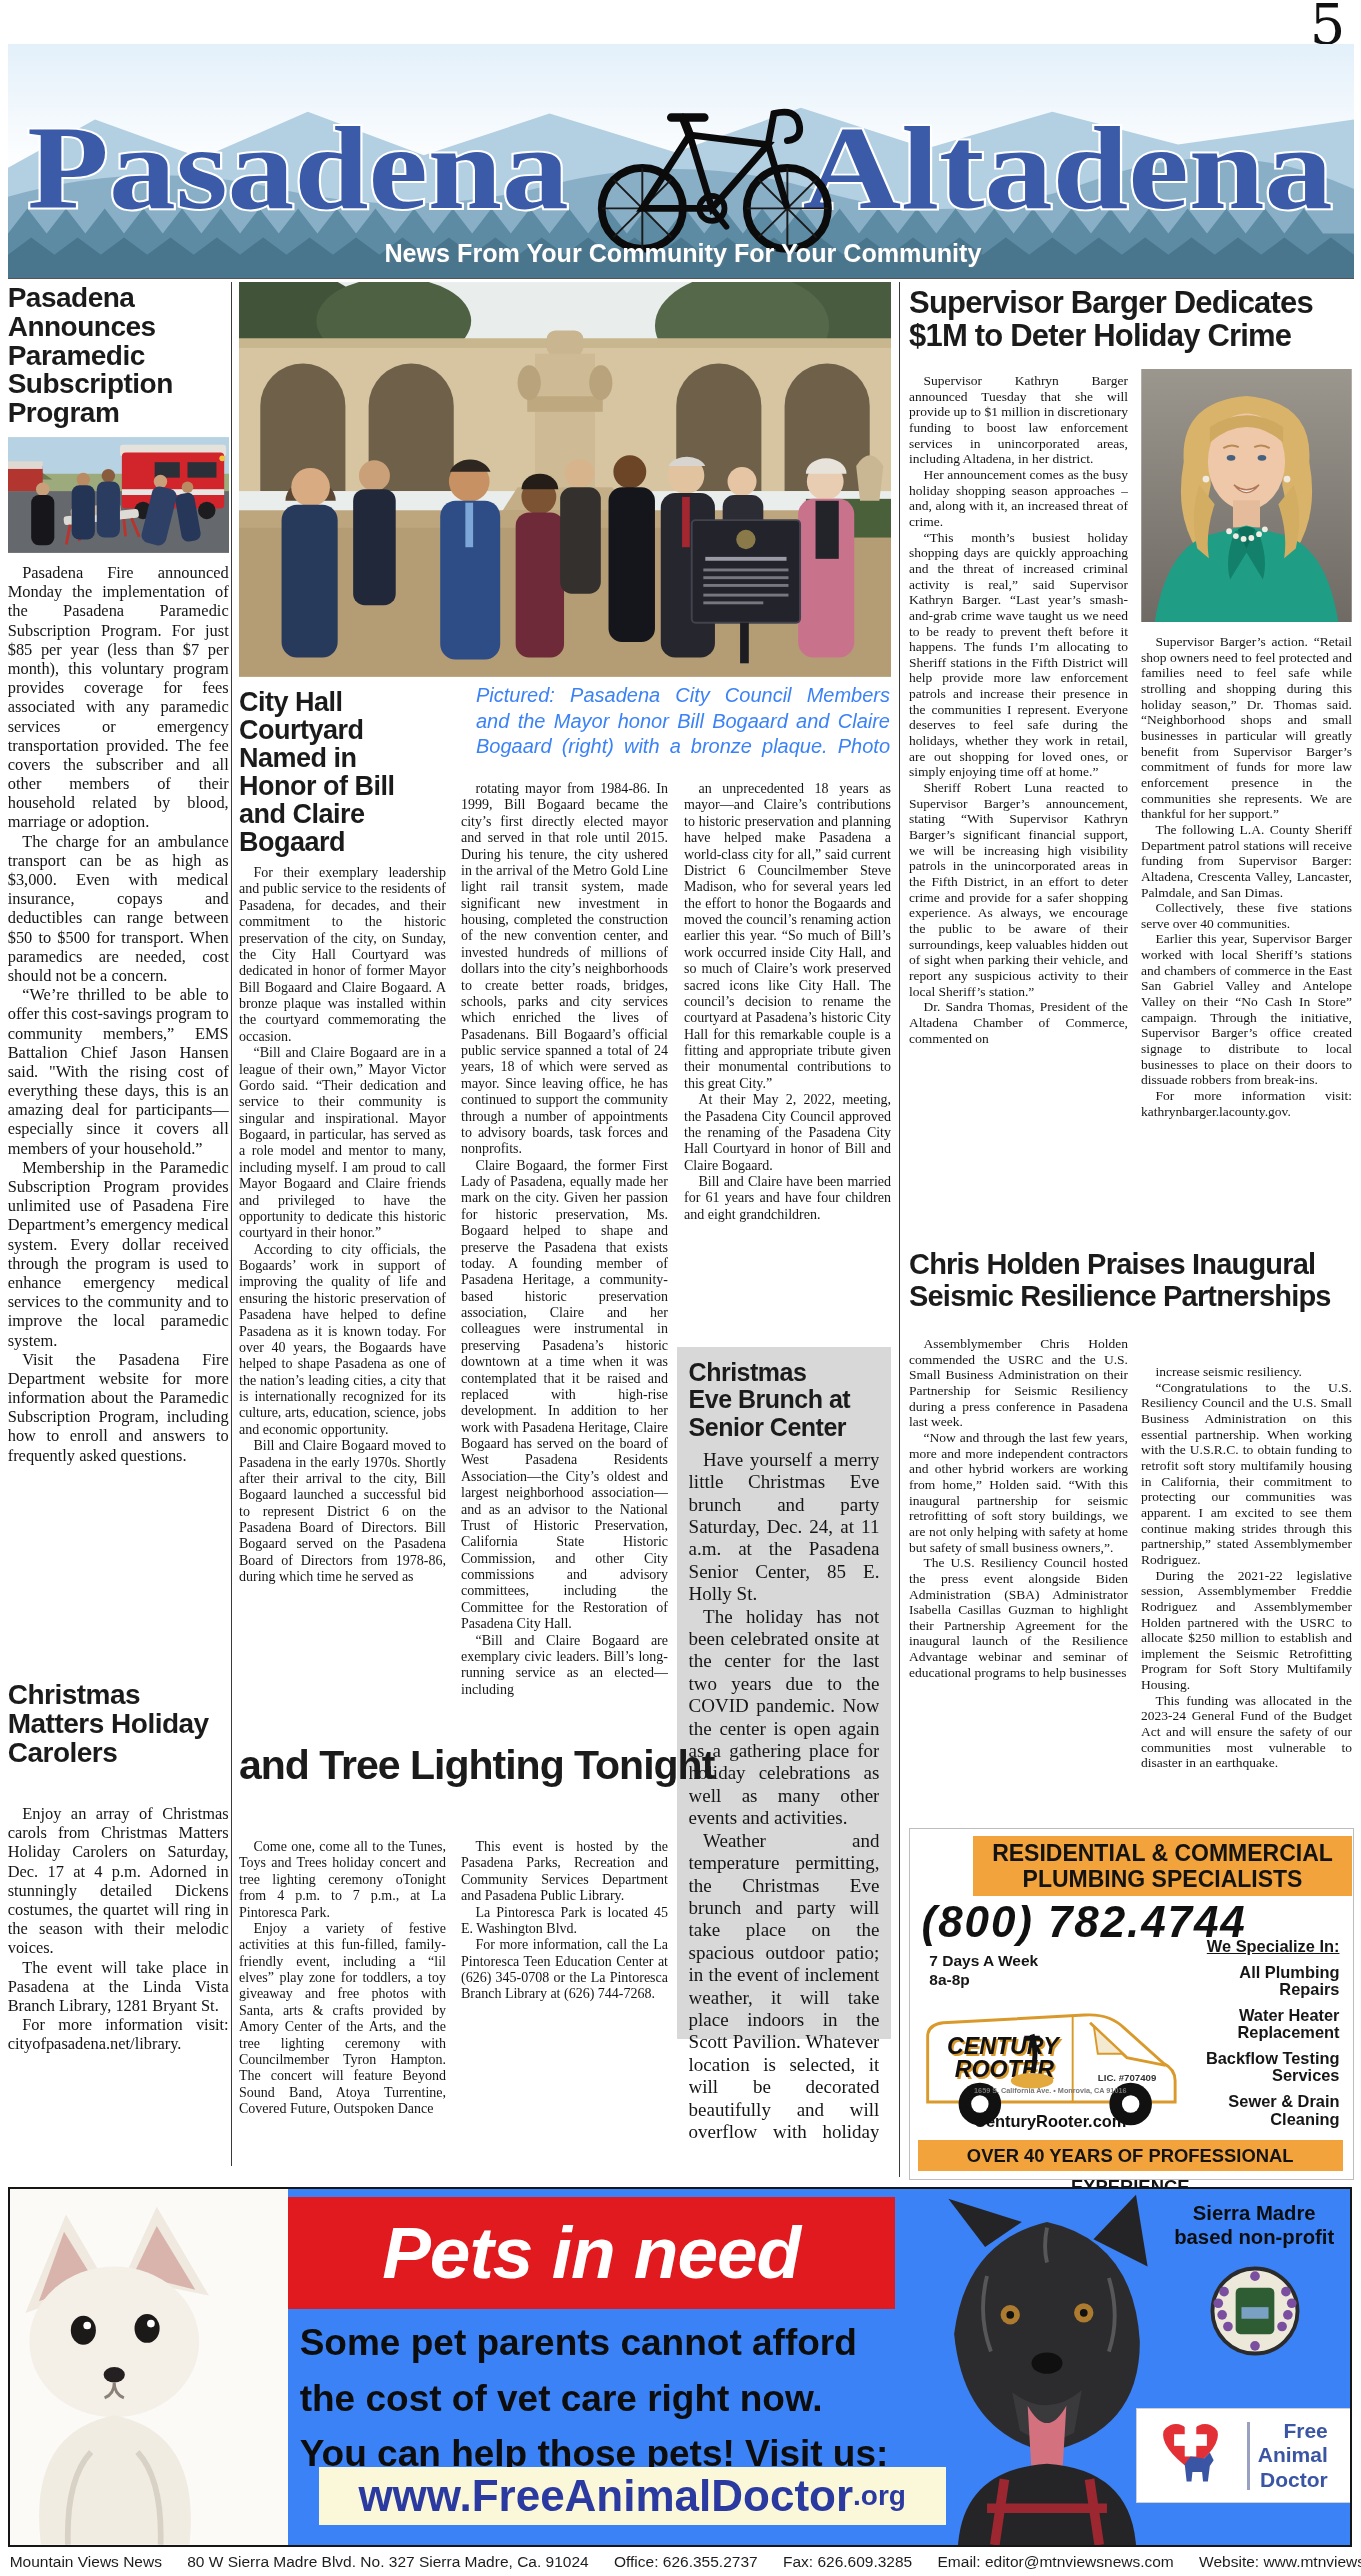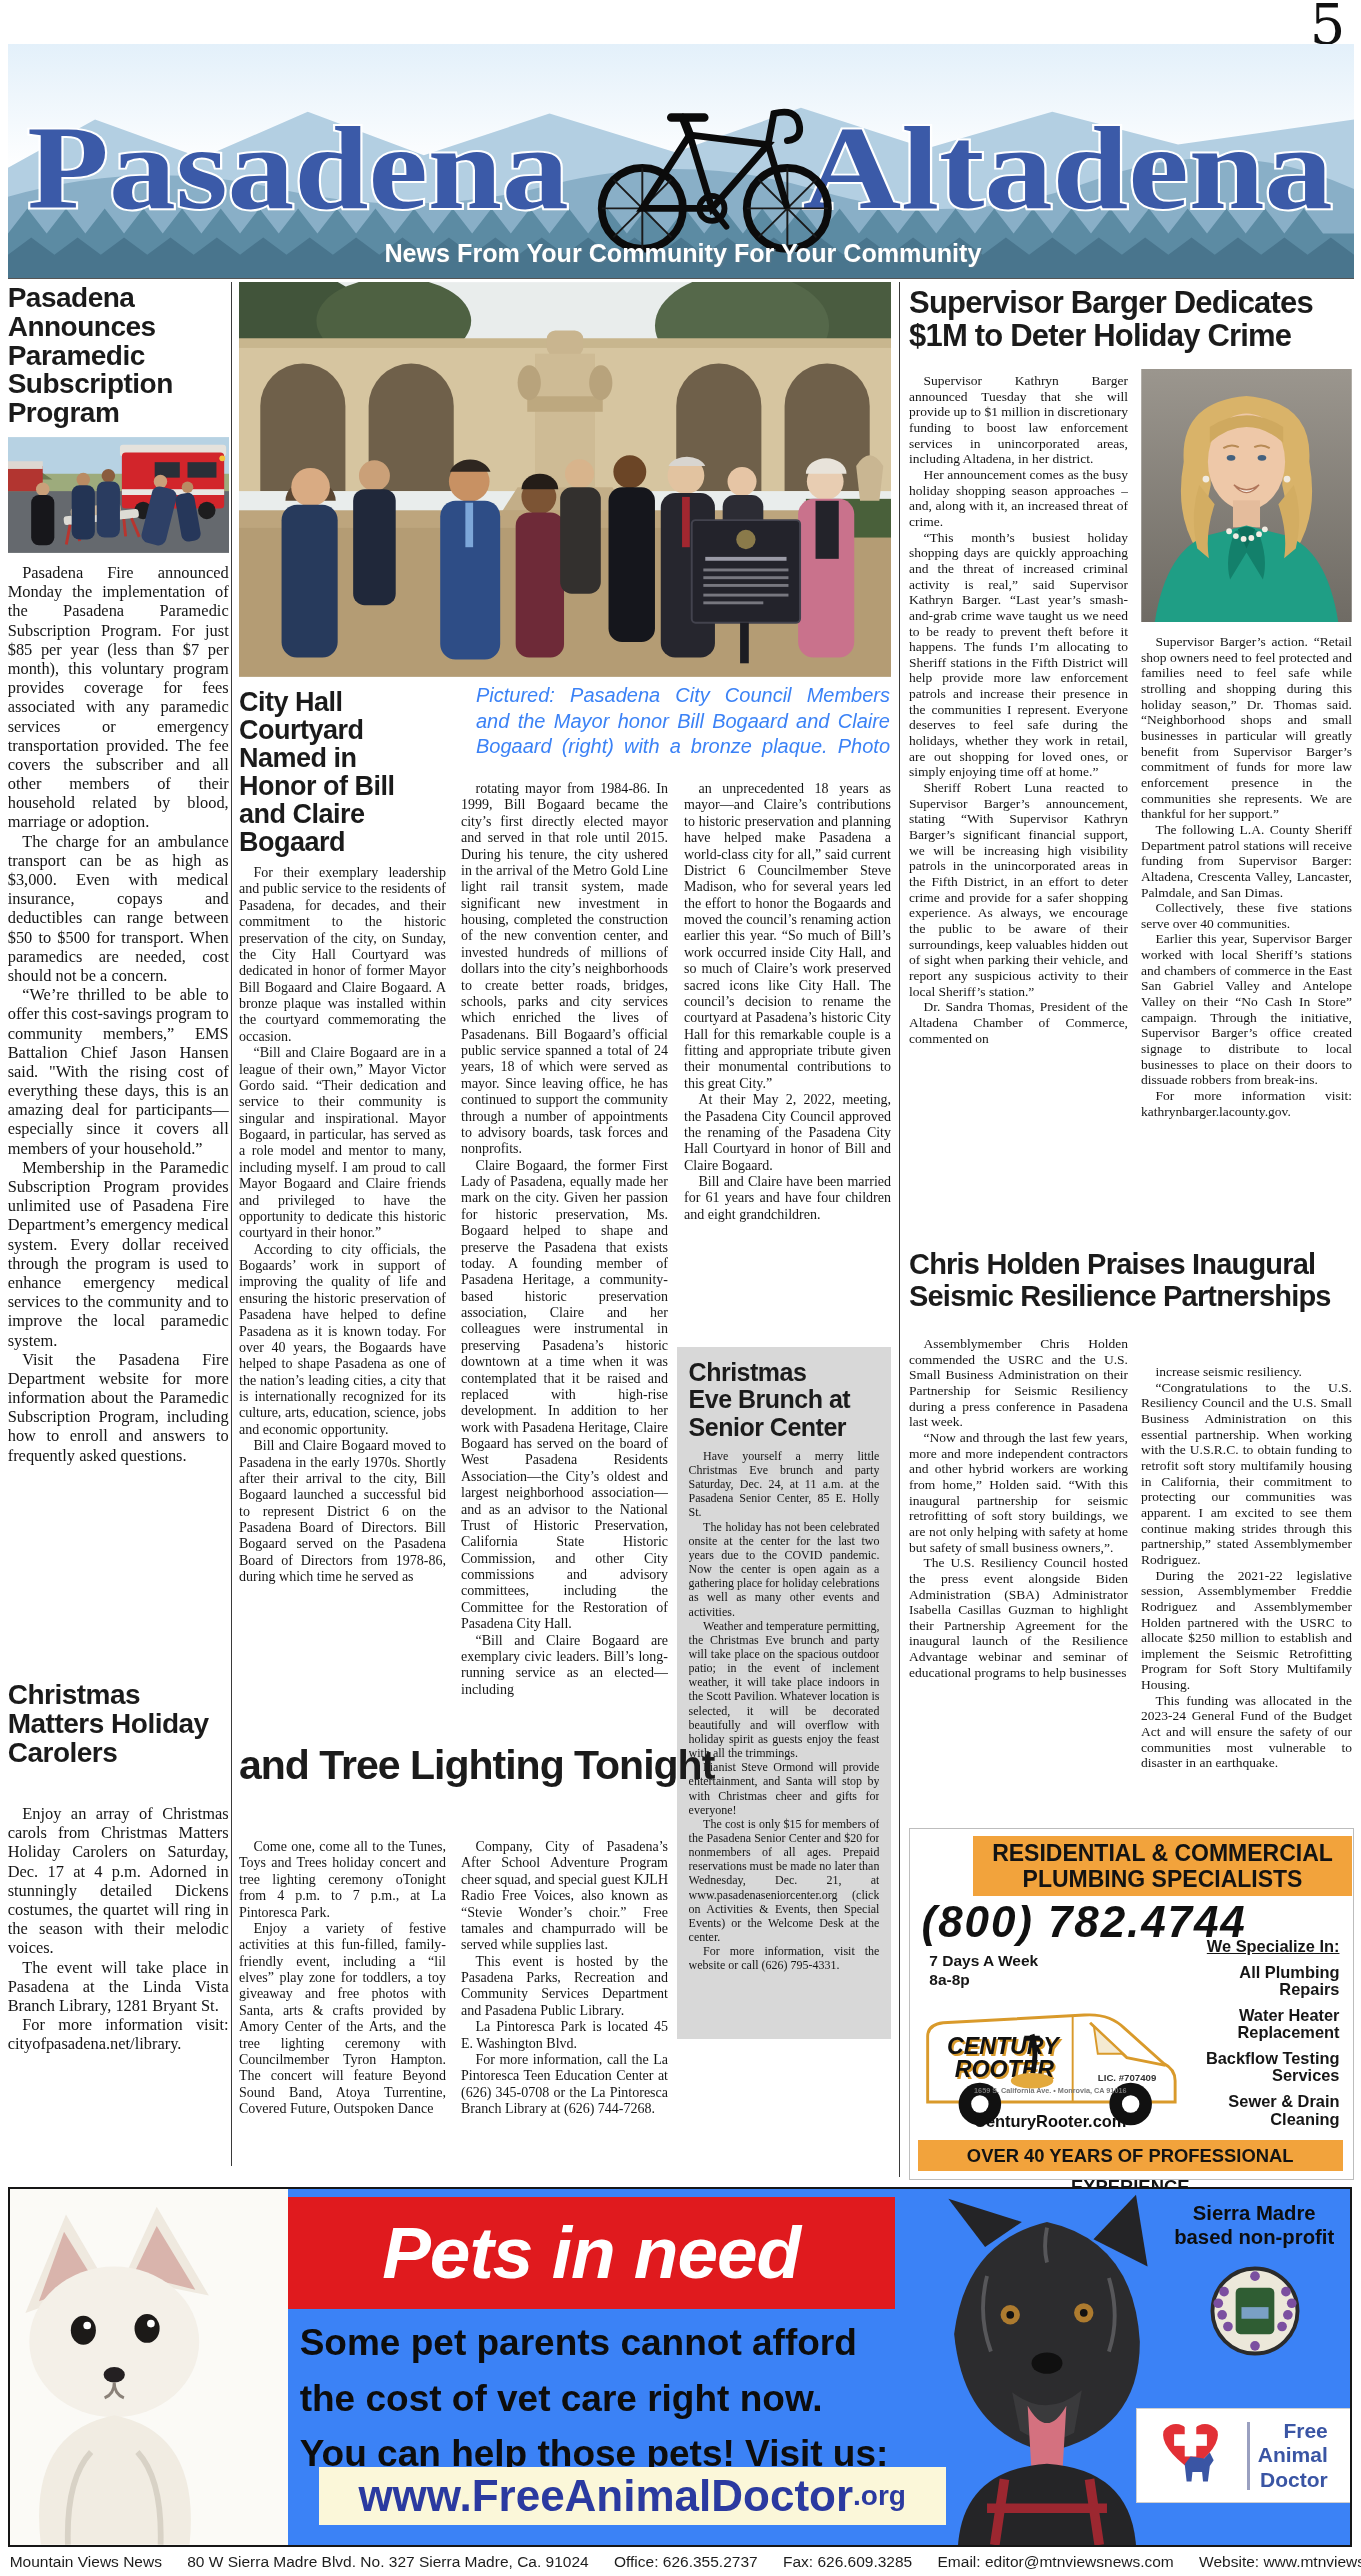--- a/index.html
+++ b/index.html
@@ -213,39 +213,38 @@
     <p>At their May 2, 2022, meeting, the Pasadena City Council approved the renaming of the Pasadena City Hall Courtyard in honor of Bill and Claire Bogaard.</p>
     <p>Bill and Claire have been married for 61 years and have four children and eight grandchildren.</p>
   </div>
 
 <div class="abs graybox" style="left:677px;top:1347px;width:214px;height:692px;">
   <div class="hl lines" style="margin:11.6px 11.6px 7.7px 11.6px;font-size:25px;line-height:1.1;">
       <p>Christmas</p>
       <p>Eve Brunch at</p>
       <p>Senior Center</p>
     </div>
-  <div class="body-col" style="margin:0 11.6px;height:696px;font-size:12px;line-height:1.18;">
+  <div class="body-col" style="margin:0 11.6px;height:696px;font-size:19px;line-height:1.18;">
       <p>Have yourself a merry little Christmas Eve brunch and party Saturday, Dec. 24, at 11 a.m. at the Pasadena Senior Center, 85 E. Holly St.</p>
       <p>The holiday has not been celebrated onsite at the center for the last two years due to the COVID pandemic. Now the center is open again as a gathering place for holiday celebrations as well as many other events and activities.</p>
       <p>Weather and temperature permitting, the Christmas Eve brunch and party will take place on the spacious outdoor patio; in the event of inclement weather, it will take place indoors in the Scott Pavilion. Whatever location is selected, it will be decorated beautifully and will overflow with holiday spirit as guests enjoy the feast with all the trimmings.</p>
       <p>Pianist Steve Ormond will provide entertainment, and Santa will stop by with Christmas cheer and gifts for everyone!</p>
       <p>The cost is only $15 for members of the Pasadena Senior Center and $20 for nonmembers of all ages. Prepaid reservations must be made no later than Wednesday, Dec. 21, at www.pasadenaseniorcenter.org (click on Activities &amp; Events, then Special Events) or the Welcome Desk at the center.</p>
       <p>For more information, visit the website or call (626) 795-4331.</p>
     </div>
 </div>
 
 <div class="abs hl lines" style="left:239px;top:1744px;width:652px;font-size:41px;line-height:1.03;letter-spacing:-1px;">
     <p>and Tree Lighting Tonight</p>
   </div>
 <div class="abs body-col" style="left:239px;top:1839px;width:207px;height:334px;font-size:14px;line-height:1.17;">
     <p>Come one, come all to the Tunes, Toys and Trees holiday concert and tree lighting ceremony oTonight from 4 p.m. to 7 p.m., at La Pintoresca Park.</p>
     <p>Enjoy a variety of festive activities at this fun-filled, family-friendly event, including a “lil elves” play zone for toddlers, a toy giveaway and free photos with Santa, arts &amp; crafts provided by Amory Center of the Arts, and the tree lighting ceremony with Councilmember Tyron Hampton. The concert will feature Beyond Sound Band, Atoya Turrentine, Covered Future, Outspoken Dance</p>
   </div>
 <div class="abs body-col" style="left:461px;top:1839px;width:207px;height:334px;font-size:14px;line-height:1.17;">
-    <p>Company, City of Pasadena’s After School Adventure Program cheer squad, and special guest KJLH Radio Free Voices, also known as “Stevie Wonder’s choir.” Free tamales and champurrado will be served while supplies last.</p>
     <p>This event is hosted by the Pasadena Parks, Recreation and Community Services Department and Pasadena Public Library.</p>
     <p>La Pintoresca Park is located 45 E. Washington Blvd.</p>
     <p>For more information, call the La Pintoresca Teen Education Center at (626) 345-0708 or the La Pintoresca Branch Library at (626) 744-7268.</p>
   </div>
 
 <div class="abs hl lines" style="left:909px;top:286px;width:447px;font-size:31px;line-height:1.08;letter-spacing:-0.8px;overflow:hidden;">
     <p>Supervisor Barger Dedicates</p>
     <p>$1M to Deter Holiday Crime</p>
   </div>
 

